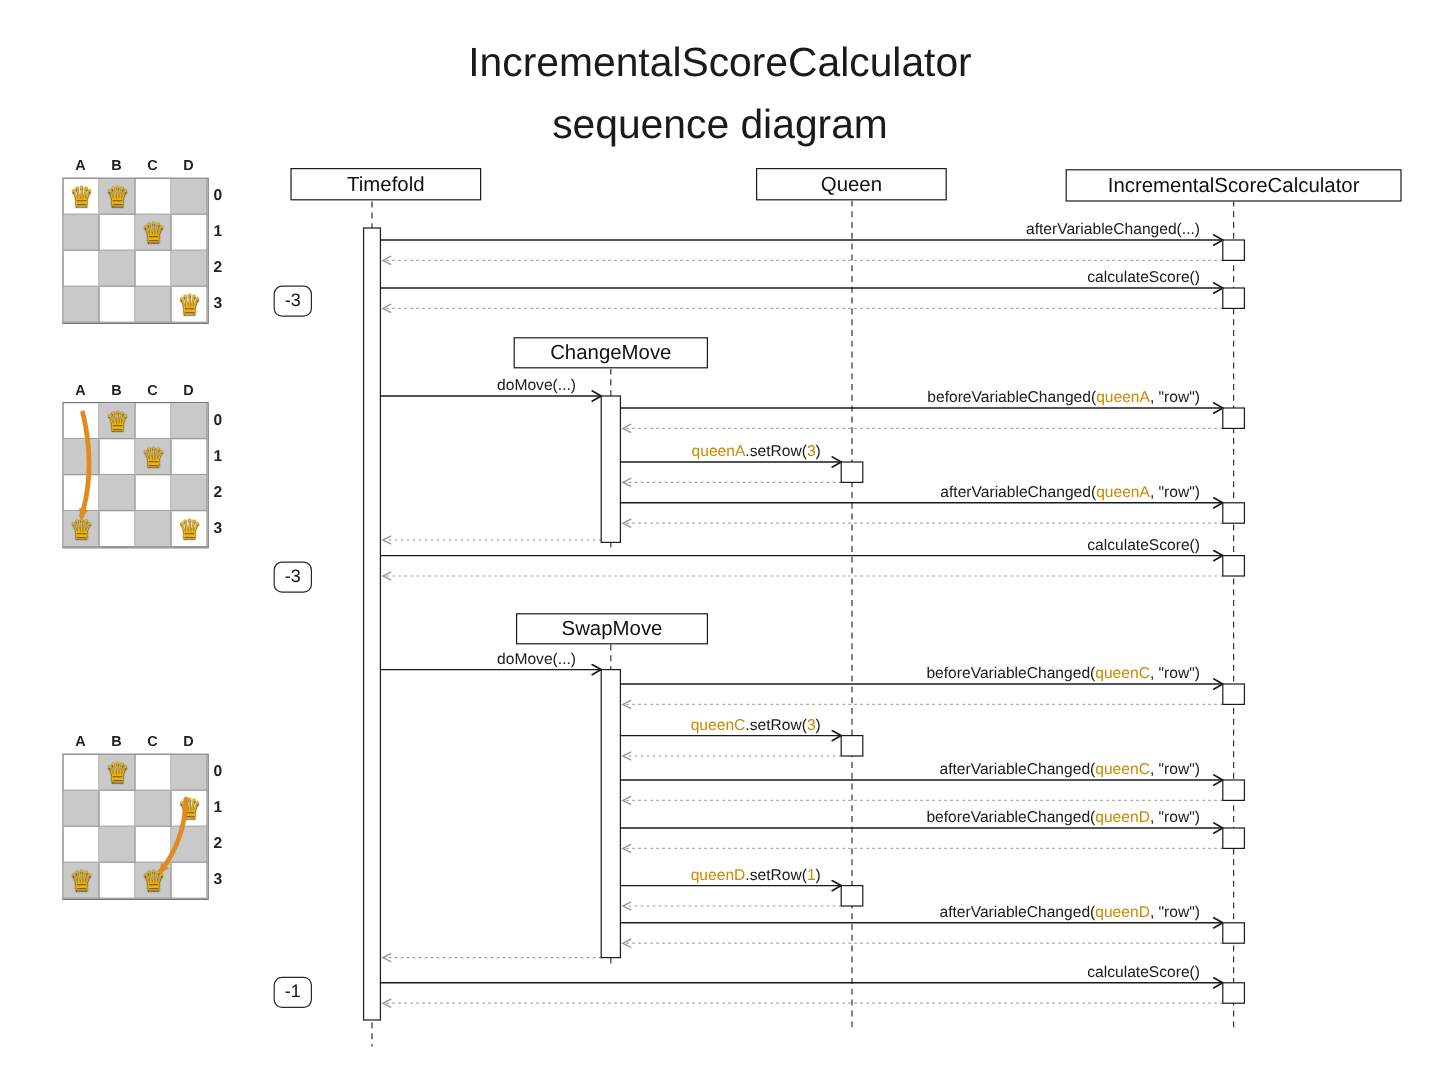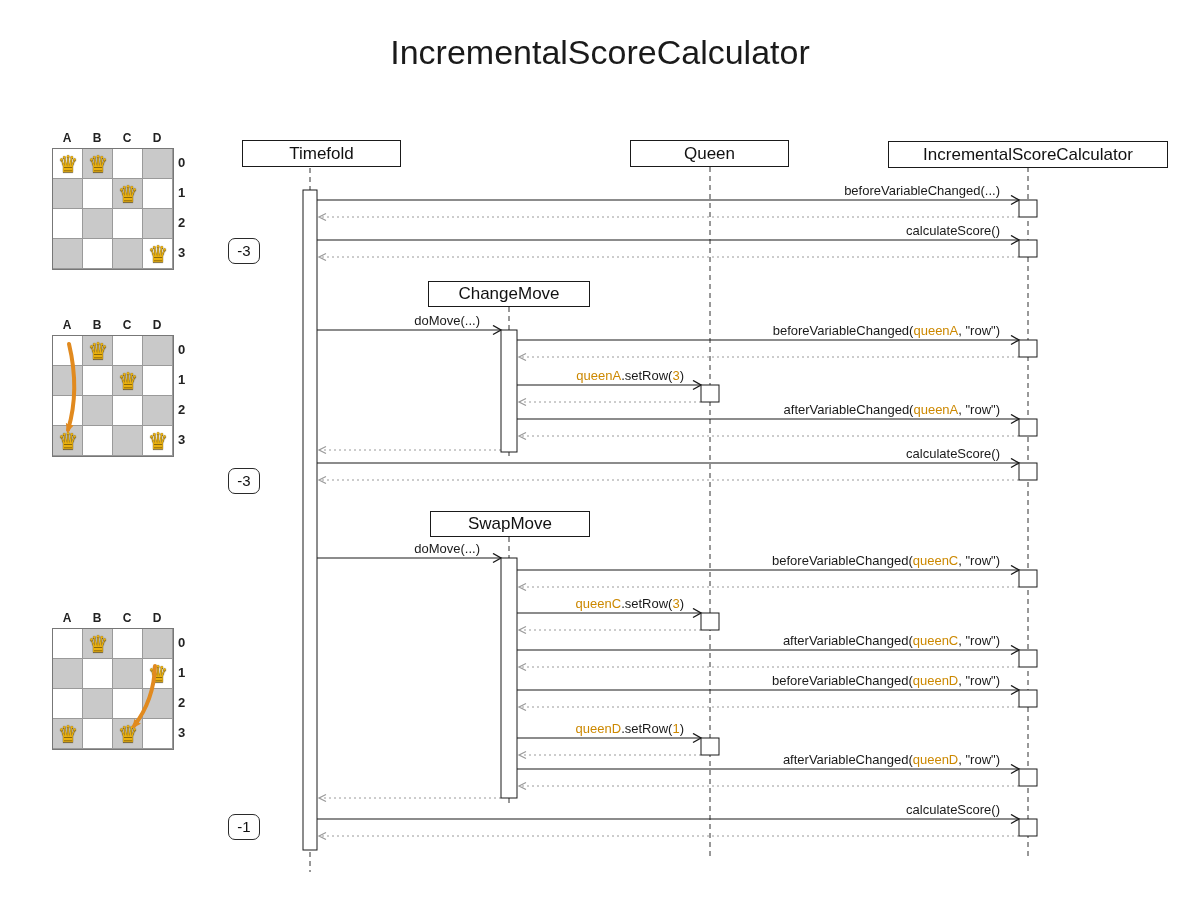--- a/index.html
+++ b/index.html
@@ -109,35 +109,36 @@
         <rect x="1019" y="650" width="18" height="17" class="act"></rect>
         <rect x="1019" y="690" width="18" height="17" class="act"></rect>
         <rect x="701" y="738" width="18" height="17" class="act"></rect>
         <rect x="1019" y="769" width="18" height="17" class="act"></rect>
         <rect x="1019" y="819" width="18" height="17" class="act"></rect>
       </g>
   </svg>
 
   <div class="title">
     <div>IncrementalScoreCalculator</div>
+    <div>sequence diagram</div>
   </div>
 
   <div class="pbox p-timefold">Timefold</div>
   <div class="pbox p-queen">Queen</div>
   <div class="pbox p-isc">IncrementalScoreCalculator</div>
 
   <div class="fragbox f-changemove">ChangeMove</div>
   <div class="fragbox f-swapmove">SwapMove</div>
 
   <div class="badge badge-1">-3</div>
   <div class="badge badge-2">-3</div>
   <div class="badge badge-3">-1</div>
 
   <div id="labels">
-      <div class="msg-label" style="right: 192px; top: 183px;"><span>beforeVariableChanged(...)</span></div>
+      <div class="msg-label" style="right: 192px; top: 183px;"><span>afterVariableChanged(...)</span></div>
       <div class="msg-label" style="right: 192px; top: 223px;"><span>calculateScore()</span></div>
       <div class="msg-label" style="right: 712px; top: 313px;"><span>doMove(...)</span></div>
       <div class="msg-label" style="right: 192px; top: 323px;"><span>beforeVariableChanged(</span><span class="hl">queenA</span><span>, "row")</span></div>
       <div class="msg-label" style="right: 508px; top: 368px;"><span class="hl">queenA</span><span>.setRow(</span><span class="hl">3</span><span>)</span></div>
       <div class="msg-label" style="right: 192px; top: 402px;"><span>afterVariableChanged(</span><span class="hl">queenA</span><span>, "row")</span></div>
       <div class="msg-label" style="right: 192px; top: 446px;"><span>calculateScore()</span></div>
       <div class="msg-label" style="right: 712px; top: 541px;"><span>doMove(...)</span></div>
       <div class="msg-label" style="right: 192px; top: 553px;"><span>beforeVariableChanged(</span><span class="hl">queenC</span><span>, "row")</span></div>
       <div class="msg-label" style="right: 508px; top: 596px;"><span class="hl">queenC</span><span>.setRow(</span><span class="hl">3</span><span>)</span></div>
       <div class="msg-label" style="right: 192px; top: 633px;"><span>afterVariableChanged(</span><span class="hl">queenC</span><span>, "row")</span></div>

